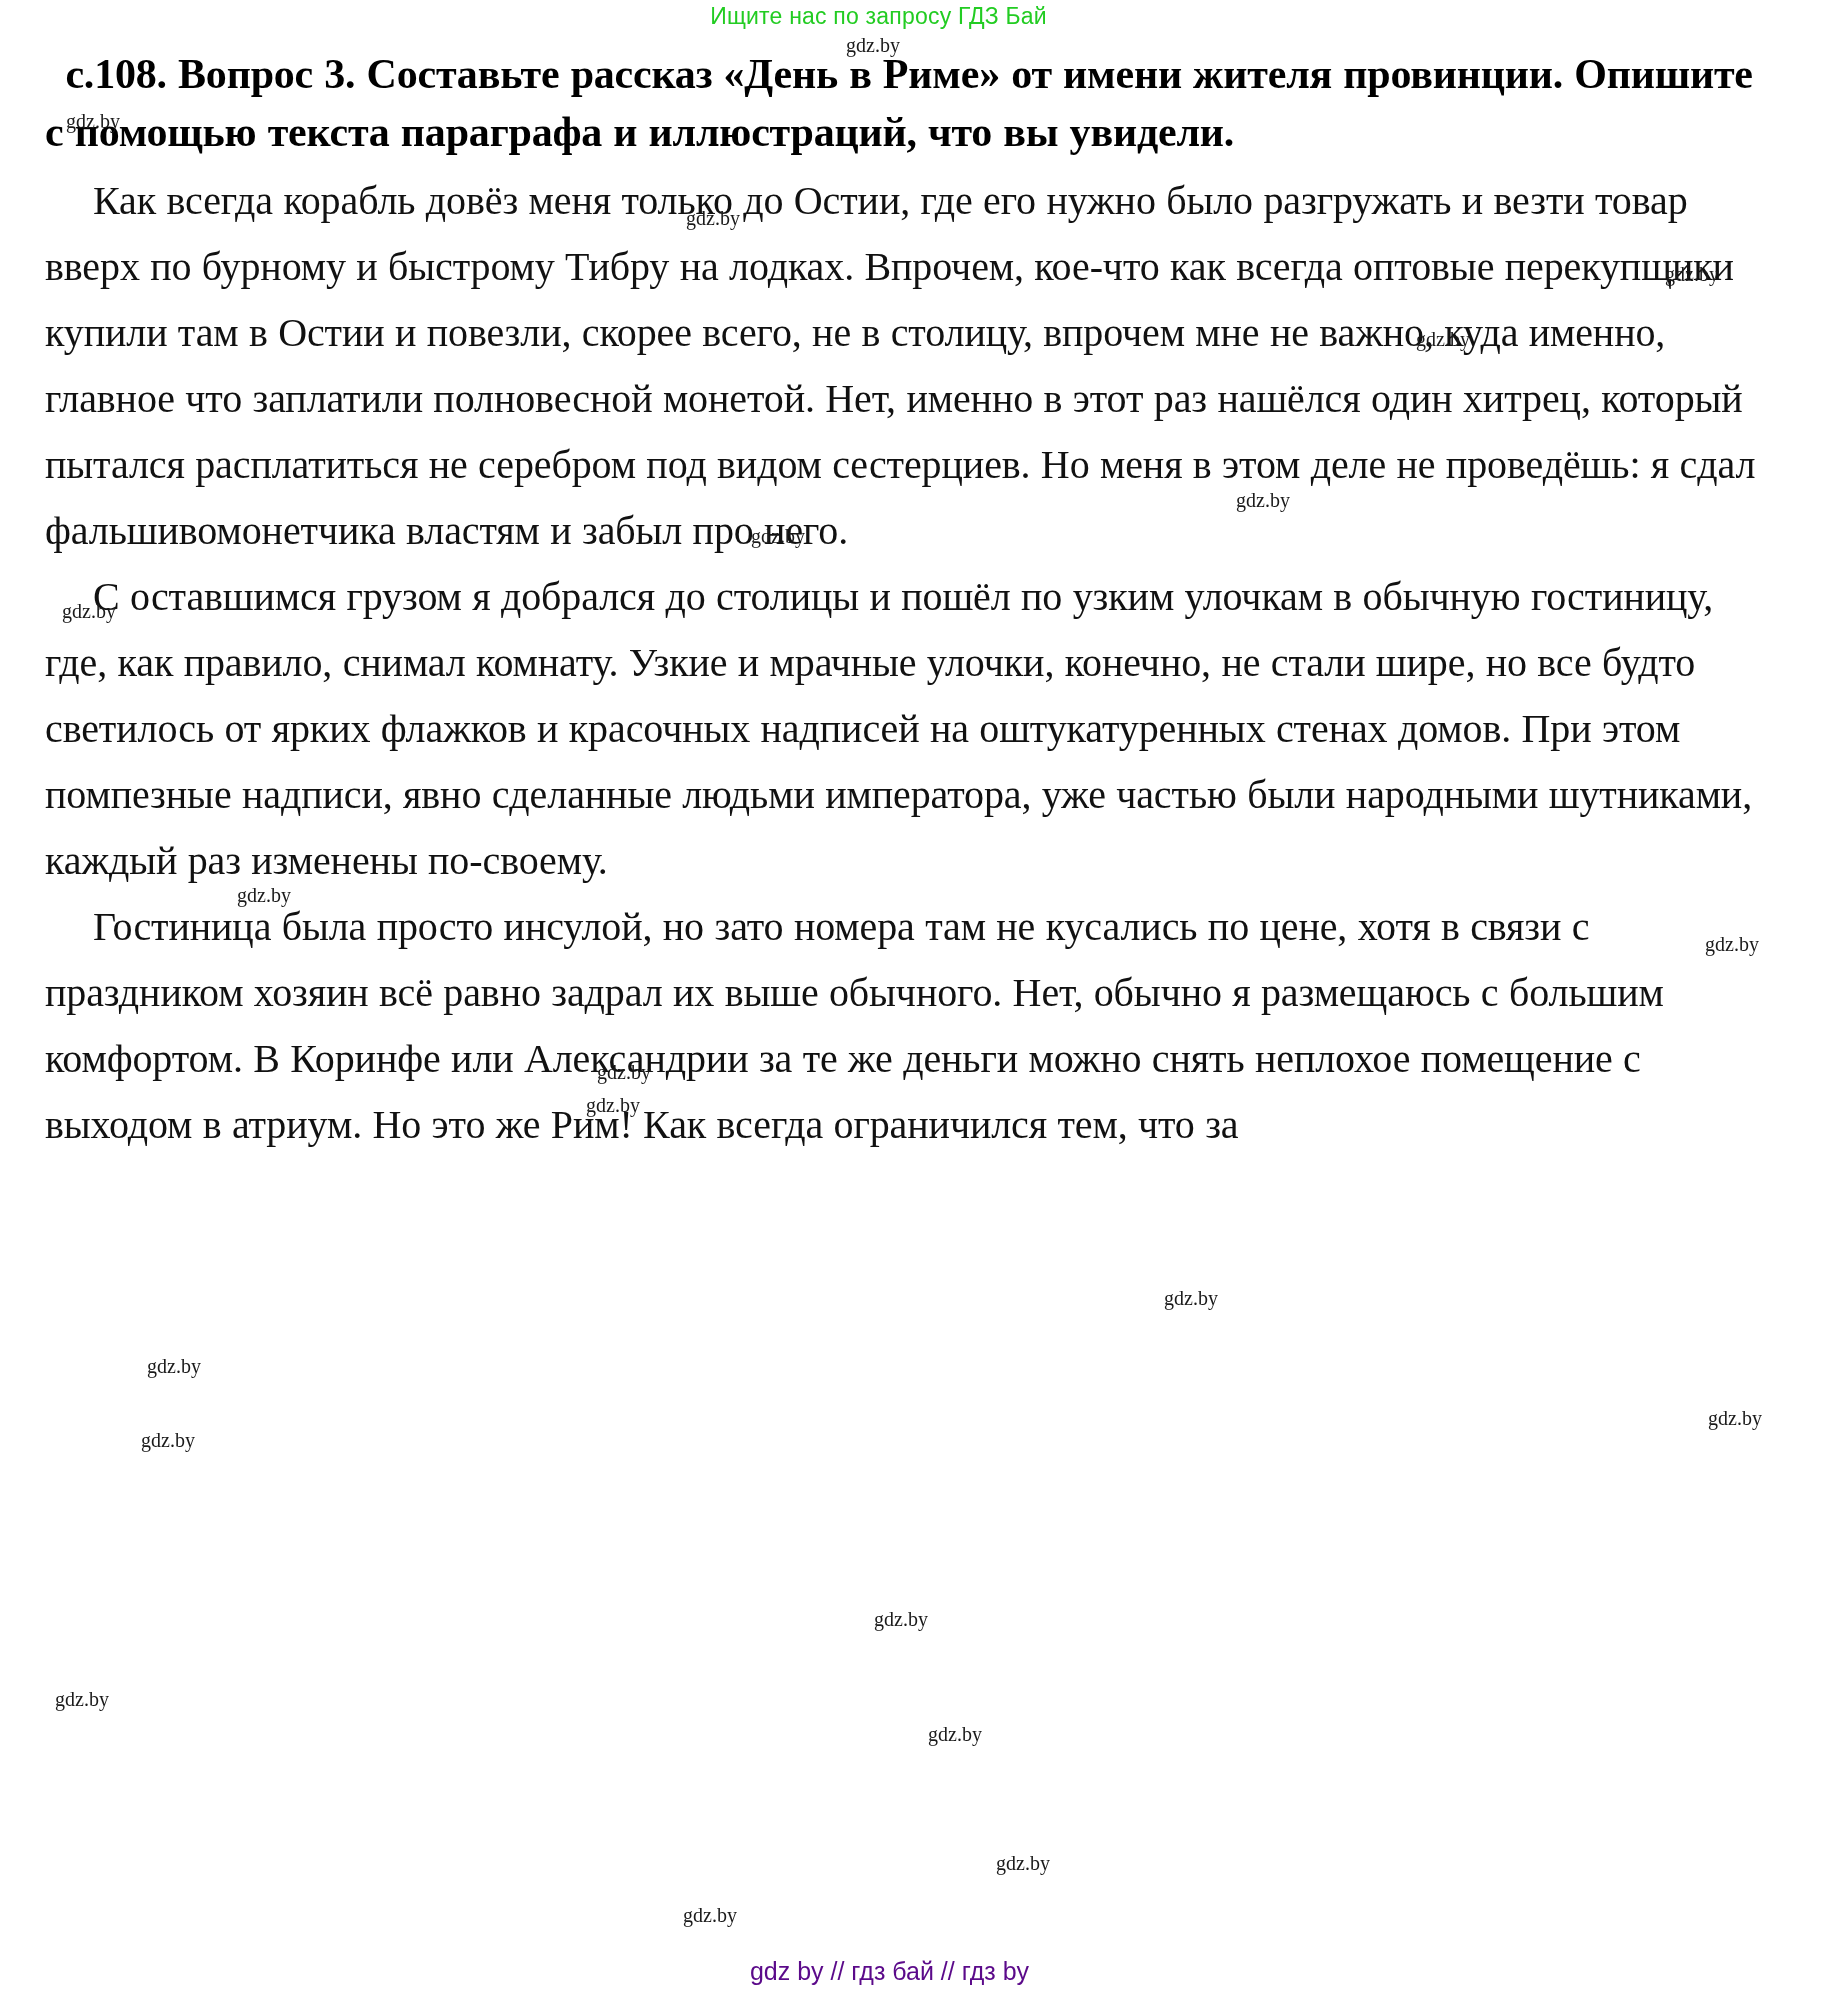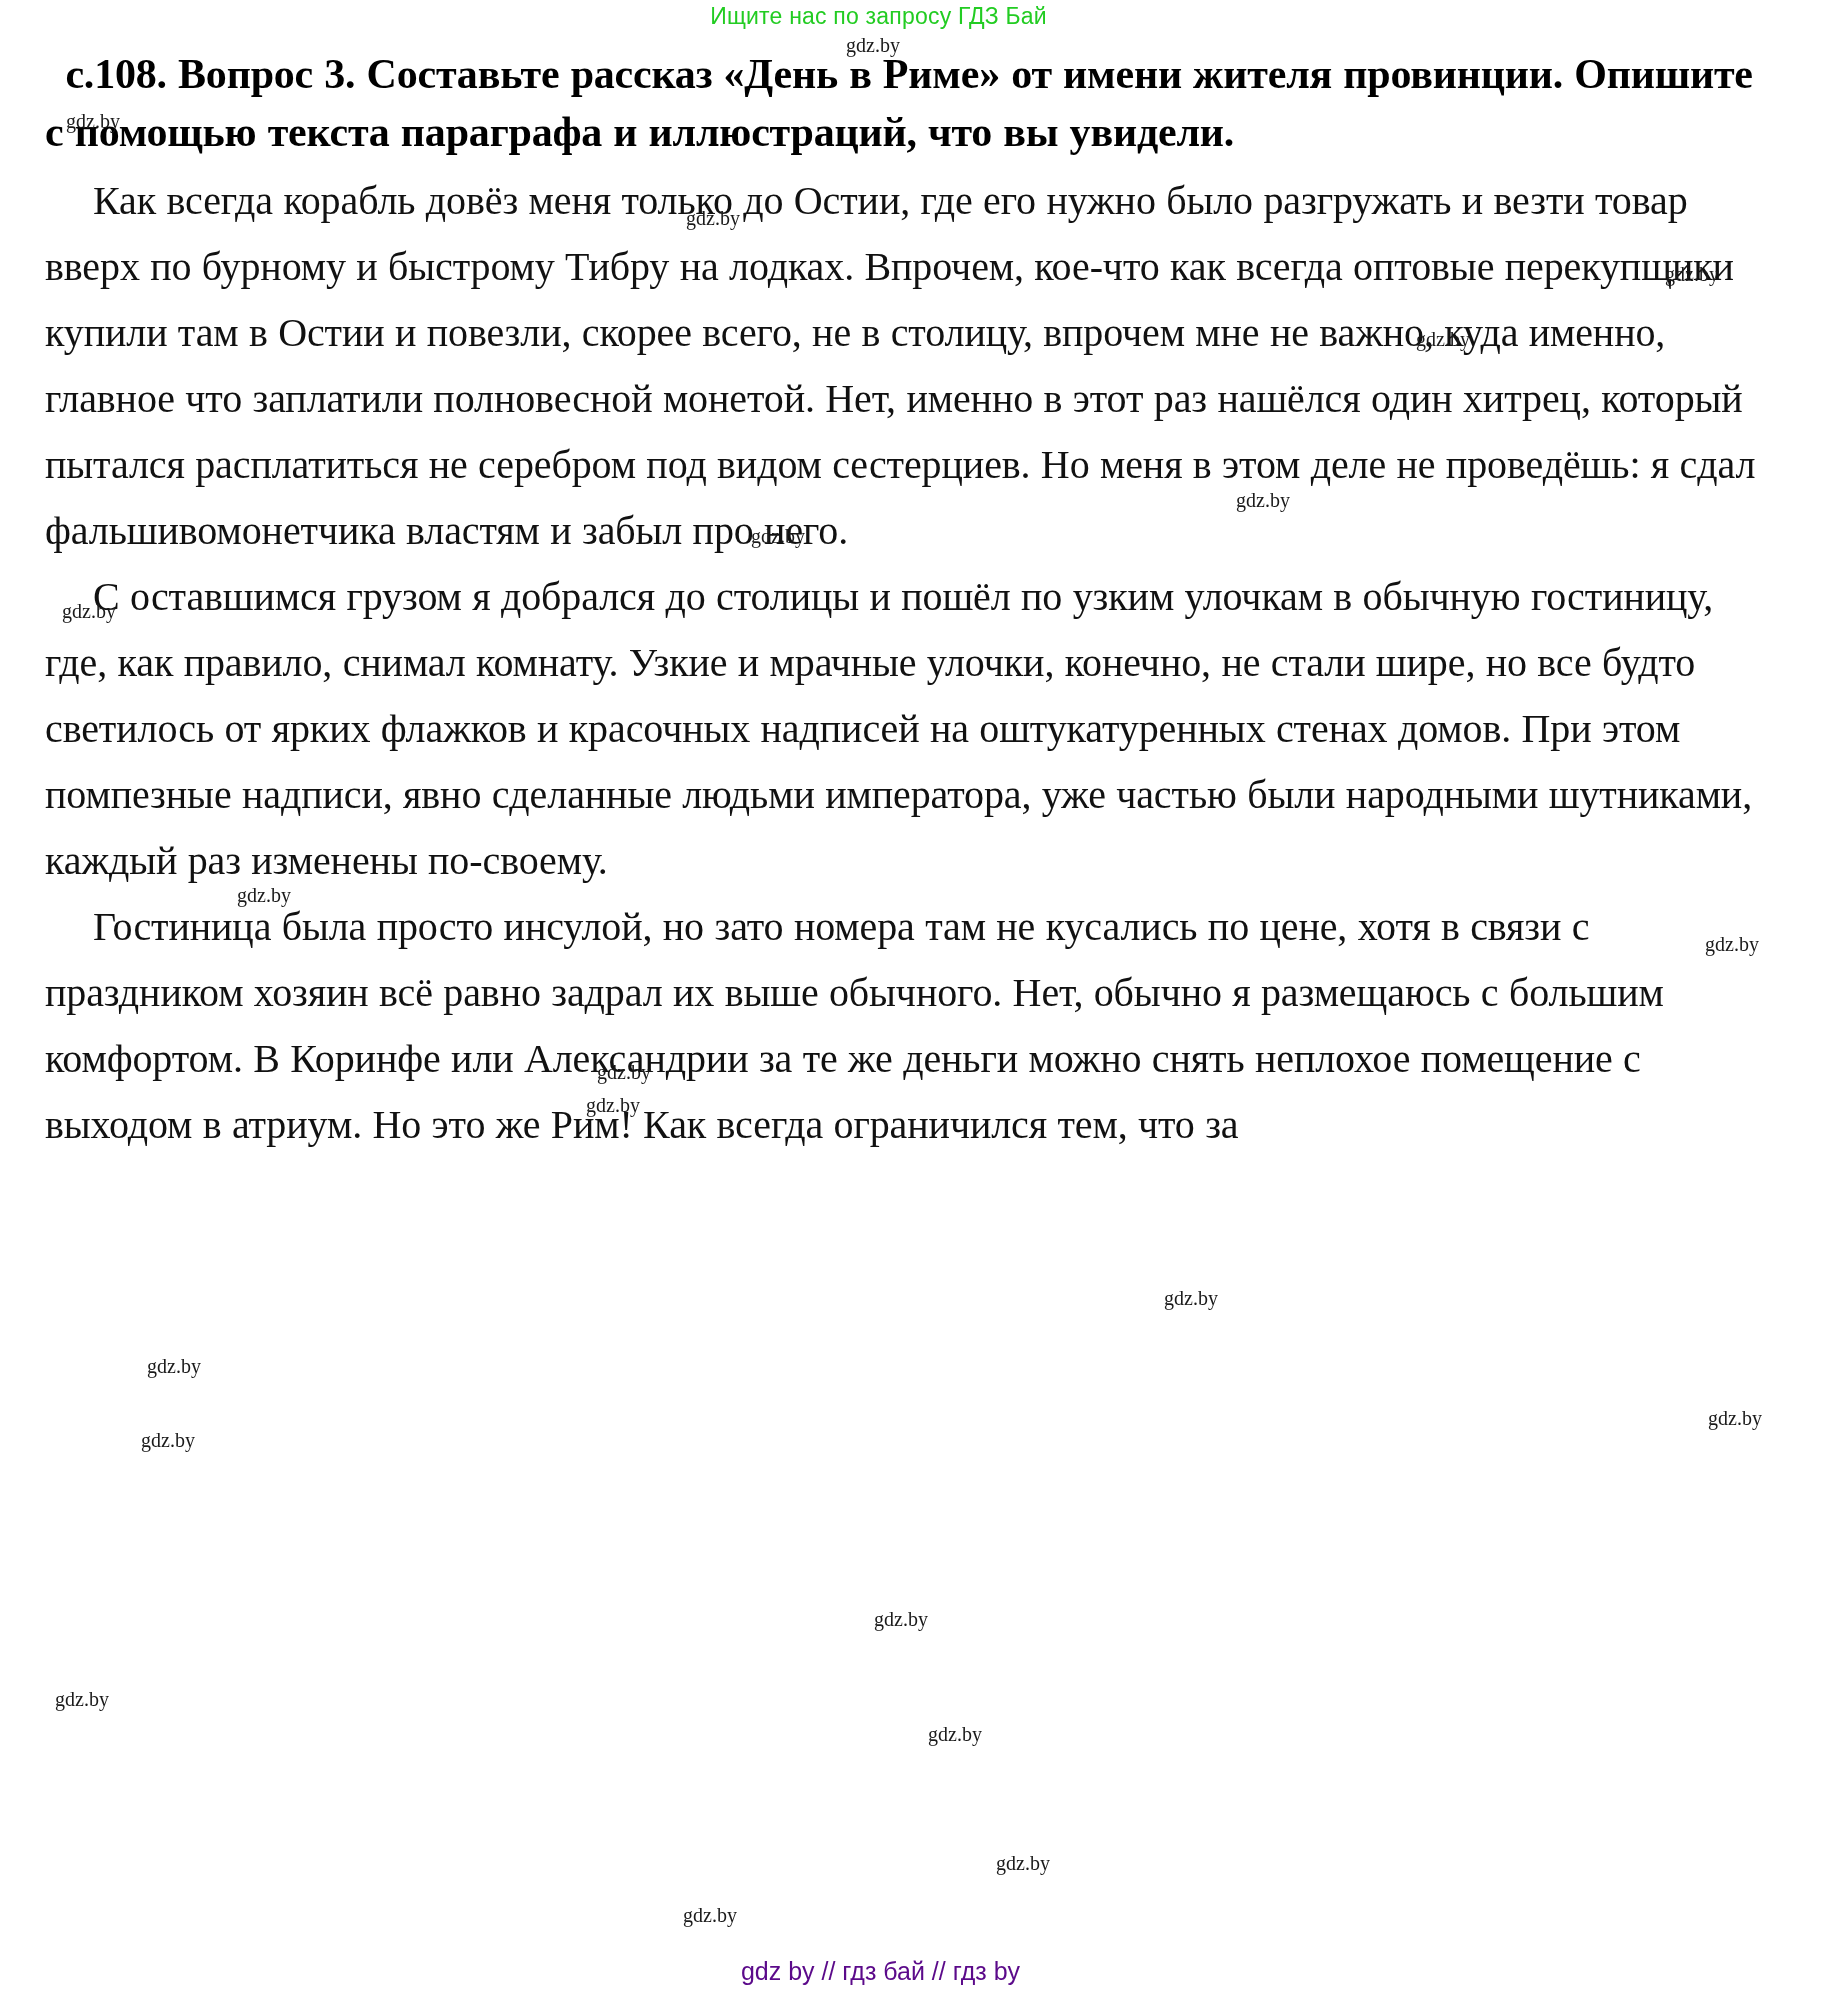--- a/index.html
+++ b/index.html
@@ -81,21 +81,21 @@
     font-size: 20px;
     line-height: 24px;
     white-space: nowrap;
     pointer-events: none;
     z-index: 5;
   }
 
   
   .footer {
     position: absolute;
-    left: 2px;
+    left: 11px;
     bottom: 11px;
     width: 100%;
     text-align: center;
     font-family: "Liberation Sans", "DejaVu Sans", sans-serif;
     font-size: 25px;
     line-height: 30px;
     color: #5b0a8a;
     white-space: nowrap;
   }
 </style>

